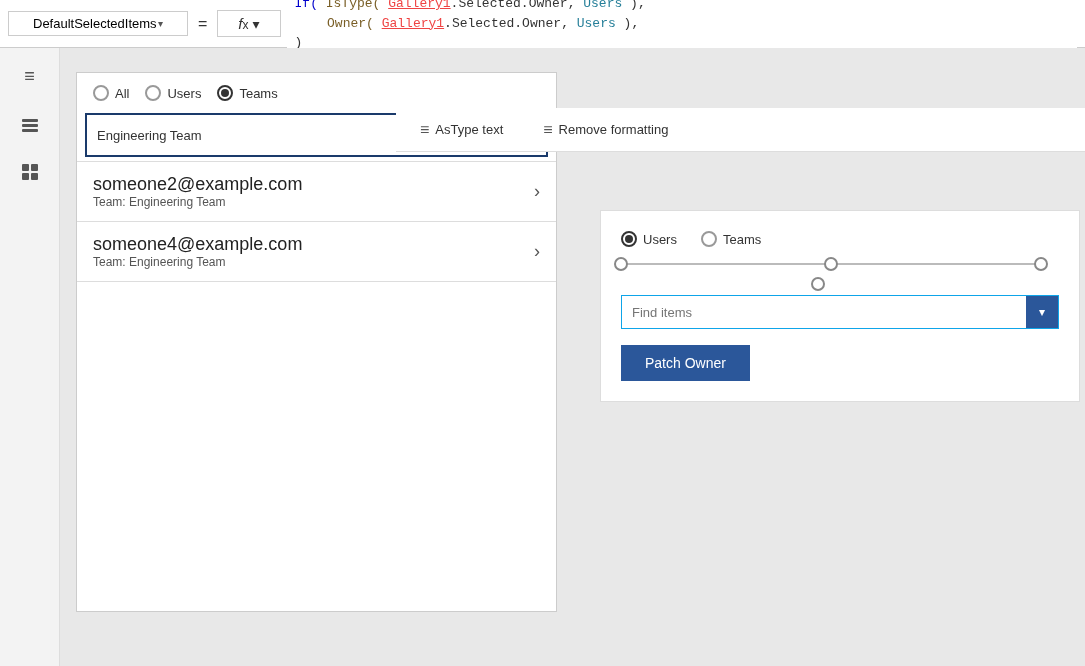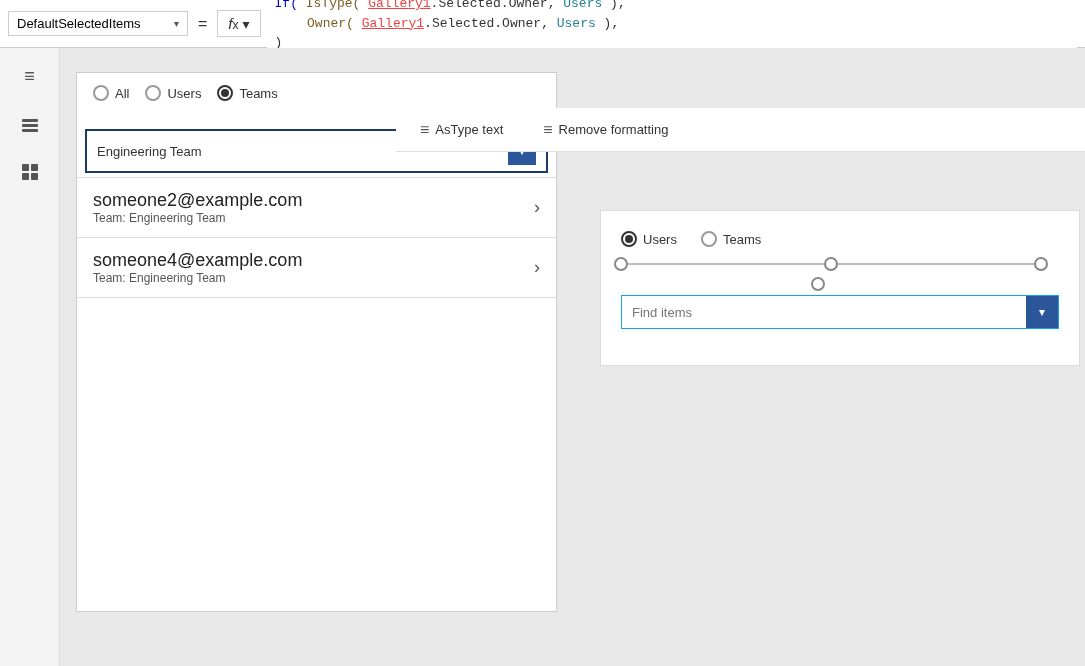--- a/index.html
+++ b/index.html
@@ -19,41 +19,41 @@
       background: #fff;
       border-bottom: 1px solid #ccc;
       height: 48px;
       padding: 0 8px;
       gap: 6px;
     }
     .formula-dropdown {
       display: flex;
       align-items: center;
       border: 1px solid #ccc;
-      padding: 4px 8px;
+      padding: 4px 24px;
       min-width: 180px;
       cursor: pointer;
       background: #fff;
       font-size: 13px;
     }
     .formula-dropdown-arrow {
       margin-left: auto;
       font-size: 10px;
       color: #555;
     }
     .equals-sign {
       font-size: 16px;
       color: #333;
       padding: 0 4px;
     }
     .fx-button {
       display: flex;
       align-items: center;
       border: 1px solid #ccc;
-      padding: 4px 10px;
+      padding: 4px 20px;
       cursor: pointer;
       background: #fff;
       font-size: 14px;
       color: #333;
       gap: 4px;
     }
     .code-area {
       flex: 1;
       background: #fff;
       padding: 4px 8px;
@@ -164,21 +164,21 @@
     .radio-circle.checked::after {
       content: '';
       width: 8px;
       height: 8px;
       border-radius: 50%;
       background: #333;
     }
 
     
     .dropdown-select {
-      margin: 16px 8px 4px 8px;
+      margin: 0 8px 4px 8px;
       display: flex;
       align-items: center;
       border: 2px solid #1a3a6b;
       background: #fff;
       padding: 6px 10px;
       font-size: 13px;
     }
     .dropdown-select-text {
       flex: 1;
       color: #333;
@@ -431,18 +431,19 @@
         </div>
       </div>
 
       
       <div class="find-items-row">
         <input class="find-items-input" type="text" placeholder="Find items" style="">
         <div class="find-items-btn">▾</div>
       </div>
 
       
+      <button class="patch-owner-btn">Patch Owner</button>
 
     </div>
 
   </div>
 
 </div>
 
 </body></html>

